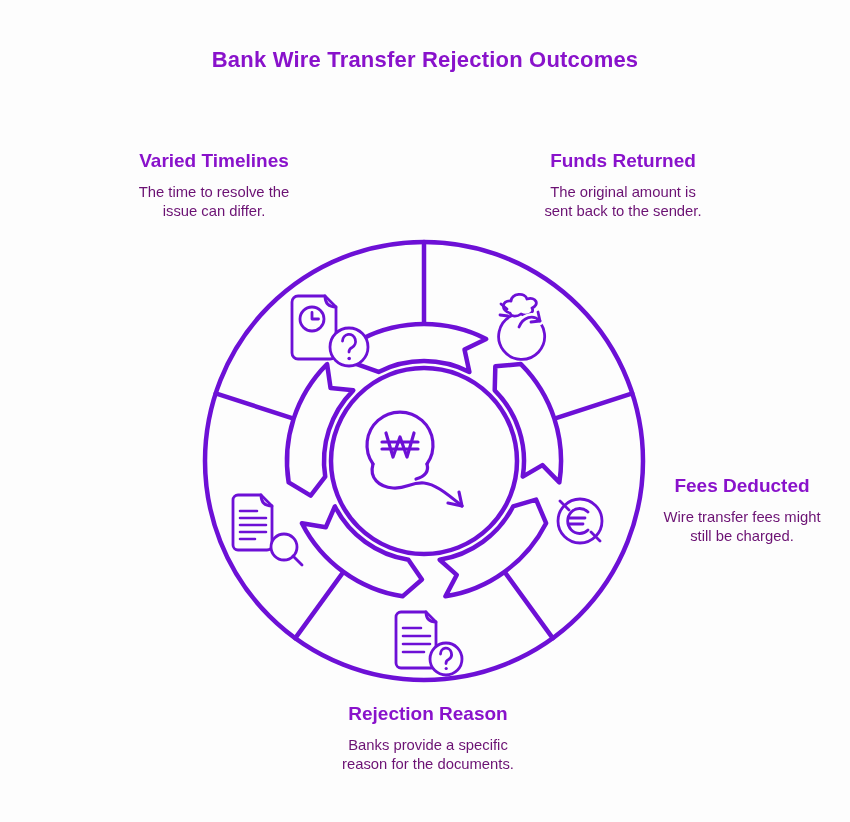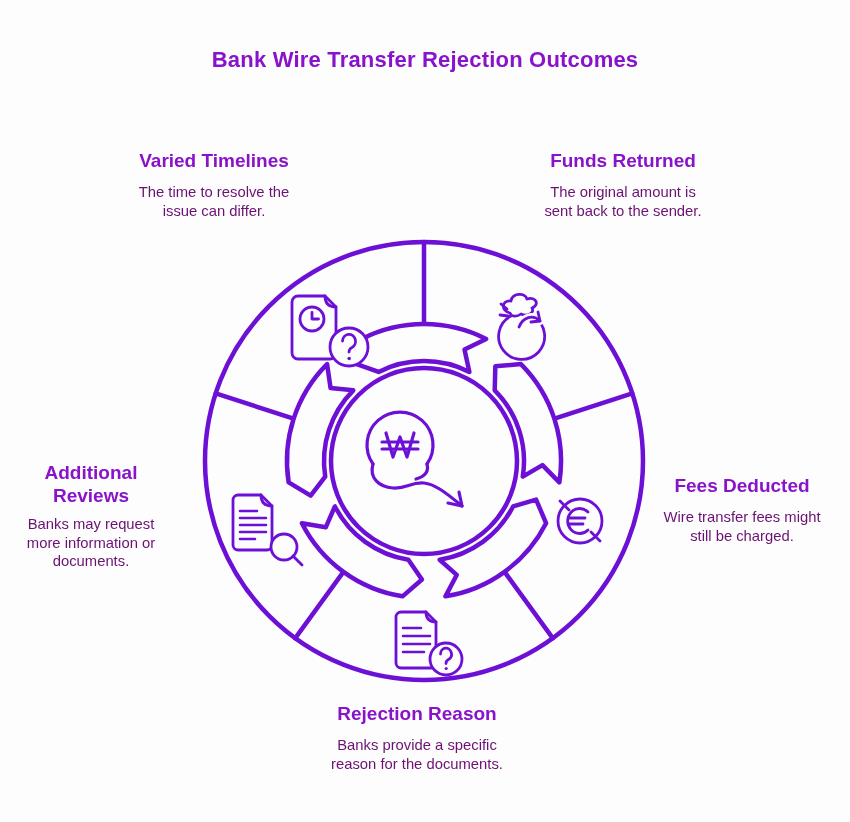--- a/index.html
+++ b/index.html
@@ -27,21 +27,21 @@
     font-size:14.8px;line-height:18.5px;
     color:#6b1173;
     white-space:pre-line;
   }
   .sec-varied   {left:94px;  top:149px; width:240px;}
   .sec-funds    {left:503px; top:149px; width:240px;}
   .sec-reviews  {left:11px;  top:461px; width:160px;}
   .sec-reviews h2{width:130px;}
   .sec-reviews p{margin-top:8px;}
   .sec-fees     {left:622px; top:474px; width:240px;}
-  .sec-rejection{left:297px; top:702px; width:240px;}
+  .sec-rejection{left:308px; top:702px; width:240px;}
   .wheel-svg{position:absolute;left:189px;top:226px;}
 </style>
 </head>
 <body>
 
 <div class="infographic">
 
   <div class="page-title">Bank Wire Transfer Rejection Outcomes</div>
 
   <div class="section sec-funds">
@@ -61,26 +61,20 @@
     <p>Wire transfer fees might
 still be charged.</p>
   </div>
 
   <div class="section sec-rejection">
     <h2>Rejection Reason</h2>
     <p>Banks provide a specific
 reason for the documents.</p>
   </div>
 
-  <div class="section sec-reviews">
-    <h2>Additional Reviews</h2>
-    <p>Banks may request
-more information or
-documents.</p>
-  </div>
 
   <svg class="wheel-svg" width="470" height="470" viewBox="-235 -235 470 470" fill="none" stroke="#6d10d6" stroke-width="4.5" stroke-linecap="round" stroke-linejoin="round">
 
     <circle cx="0" cy="0" r="219"></circle>
 
     <g>
       <path d="M 0,-138 L 0,-219"></path>
       <path d="M 0,-138 L 0,-219" transform="rotate(72)"></path>
       <path d="M 0,-138 L 0,-219" transform="rotate(144)"></path>
       <path d="M 0,-138 L 0,-219" transform="rotate(216)"></path>

